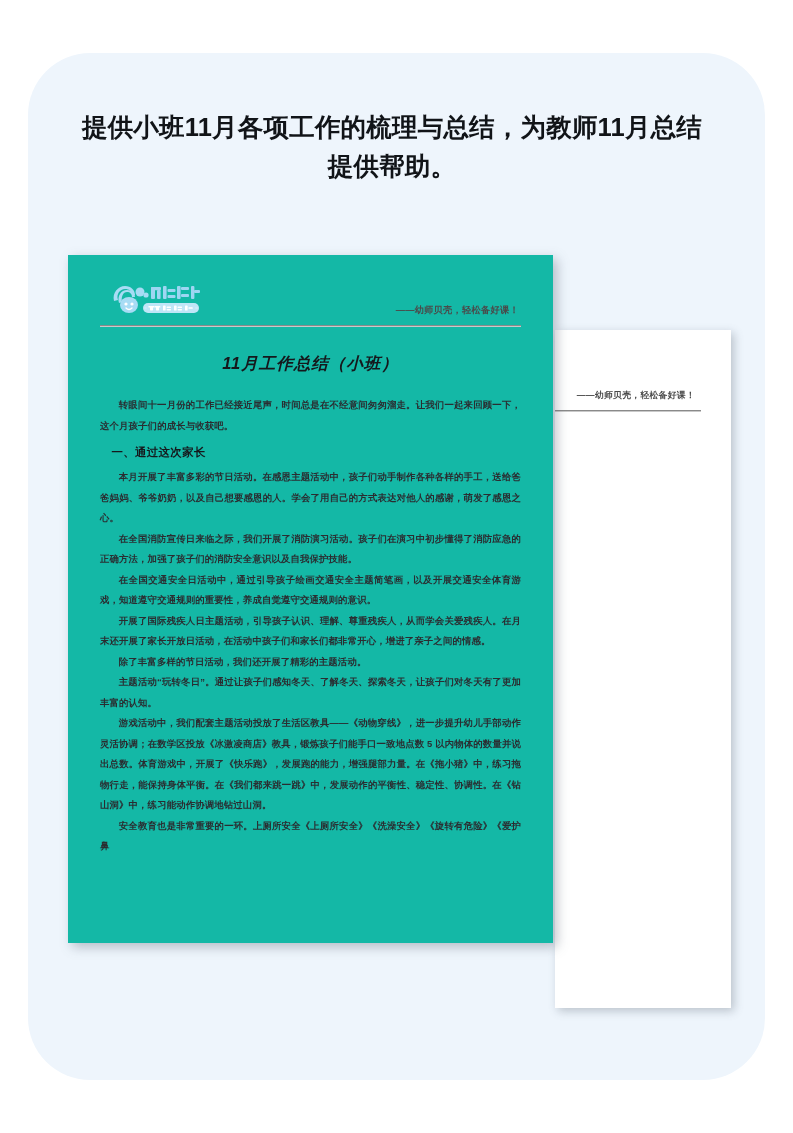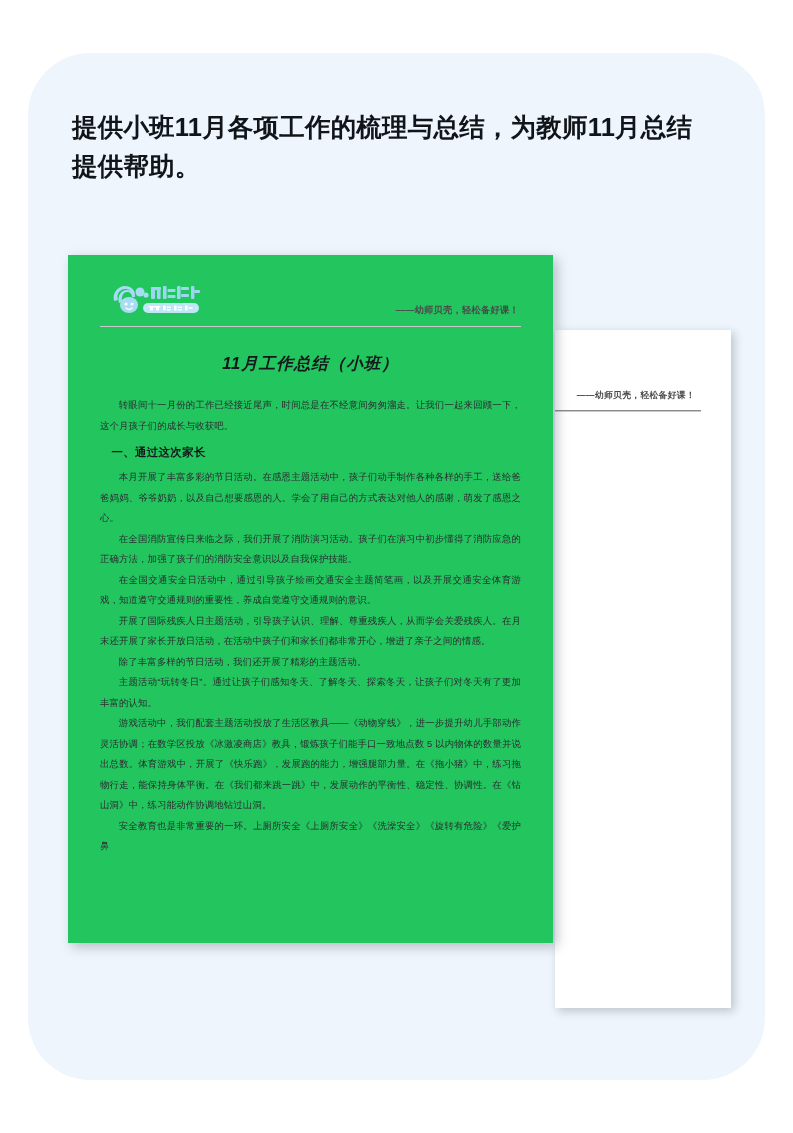--- a/index.html
+++ b/index.html
@@ -23,28 +23,29 @@
   
   #headline {
     position:absolute;
     left:72px; top:108px;
     width:640px;
     font-size:25.5px;
     line-height:39px;
     font-weight:700;
     color:#111418;
     letter-spacing:0.2px;
+    text-align:center;
   }
 
   
   #stage { position:absolute; left:0; top:0; width:793px; height:1133px; }
 
   .page {
     position:absolute;
-    background:#22c55e;
+    background:#14b8a6;
     overflow:hidden;
   }
 
   
   #page-back {
     left:555px; top:330px;
     width:176px; height:678px;
     box-shadow:3px 3px 9px rgba(80,90,105,.33);
   }
   
@@ -100,20 +101,21 @@
 
   
   .para {
     font-size:9.4px;
     line-height:20.5px;
     color:#2a2d31;
     text-align:justify;
     text-indent:2em;
     letter-spacing:.15px;
     margin-bottom:0;
+    font-weight:bold;
   }
   .h2 {
     font-size:11.4px;
     font-weight:700;
     color:#15181c;
     text-indent:1em;
     line-height:26px;
     letter-spacing:.4px;
     margin:3px 0 2px 0;
   }

